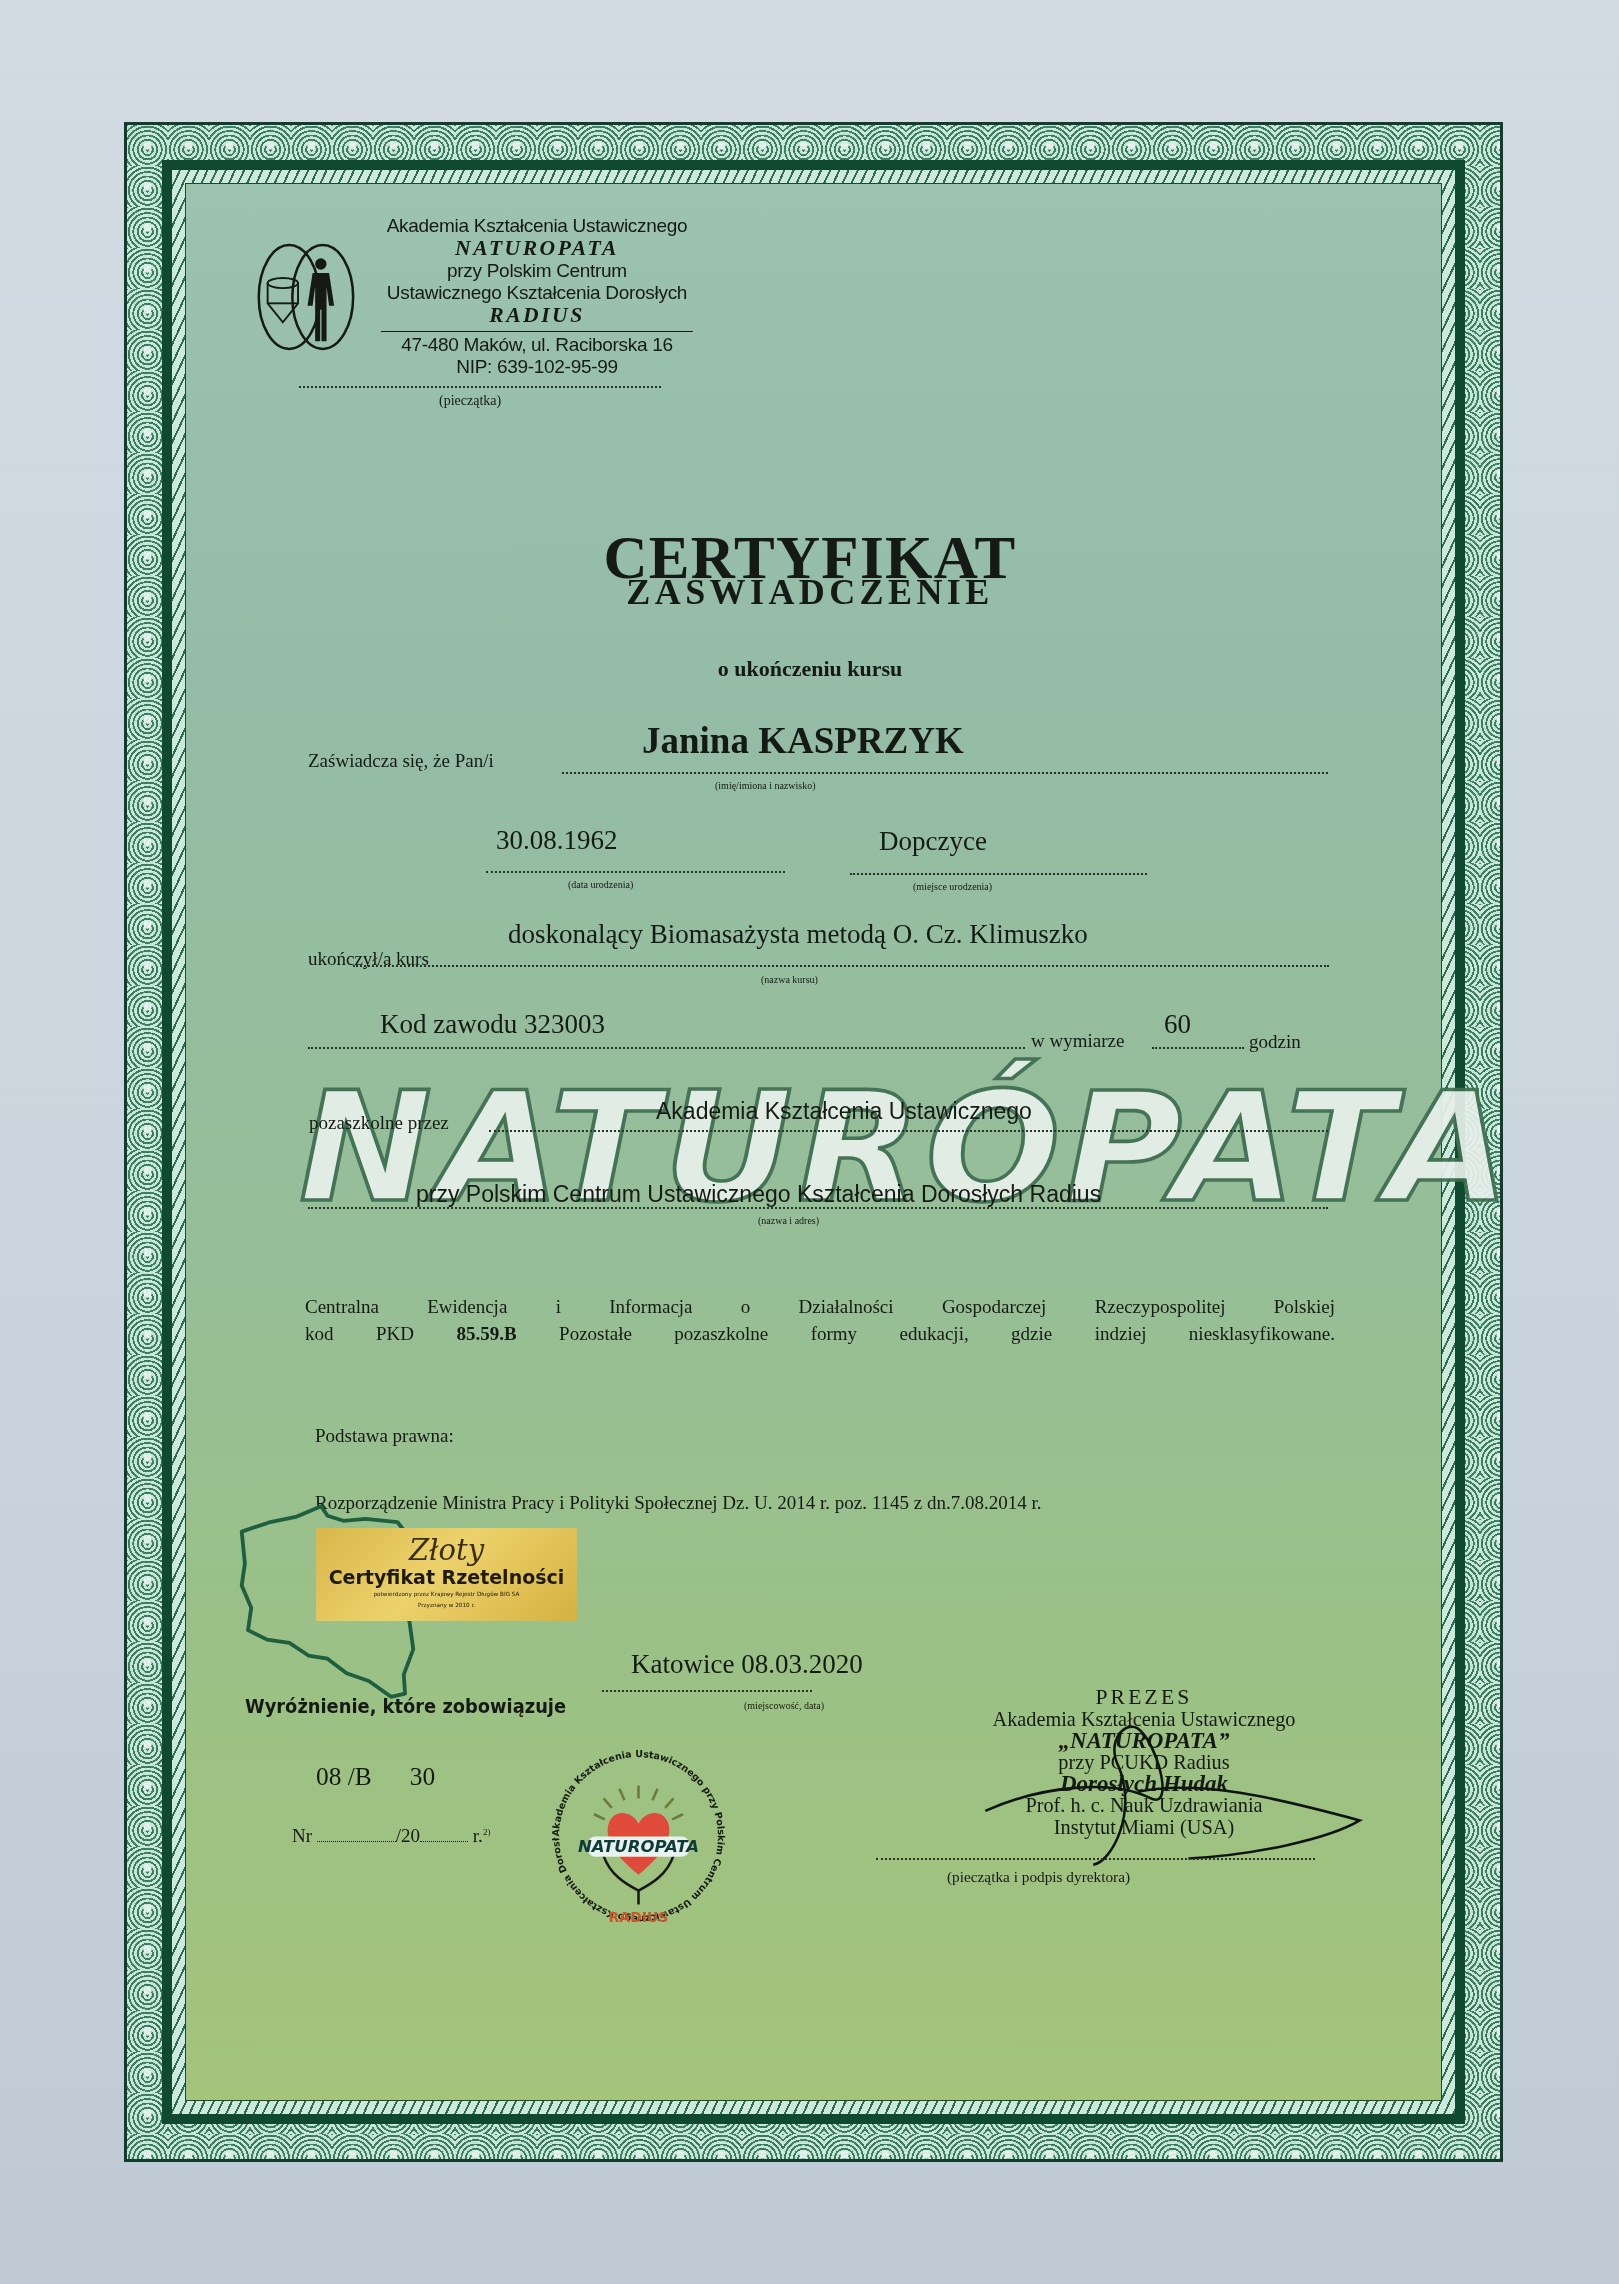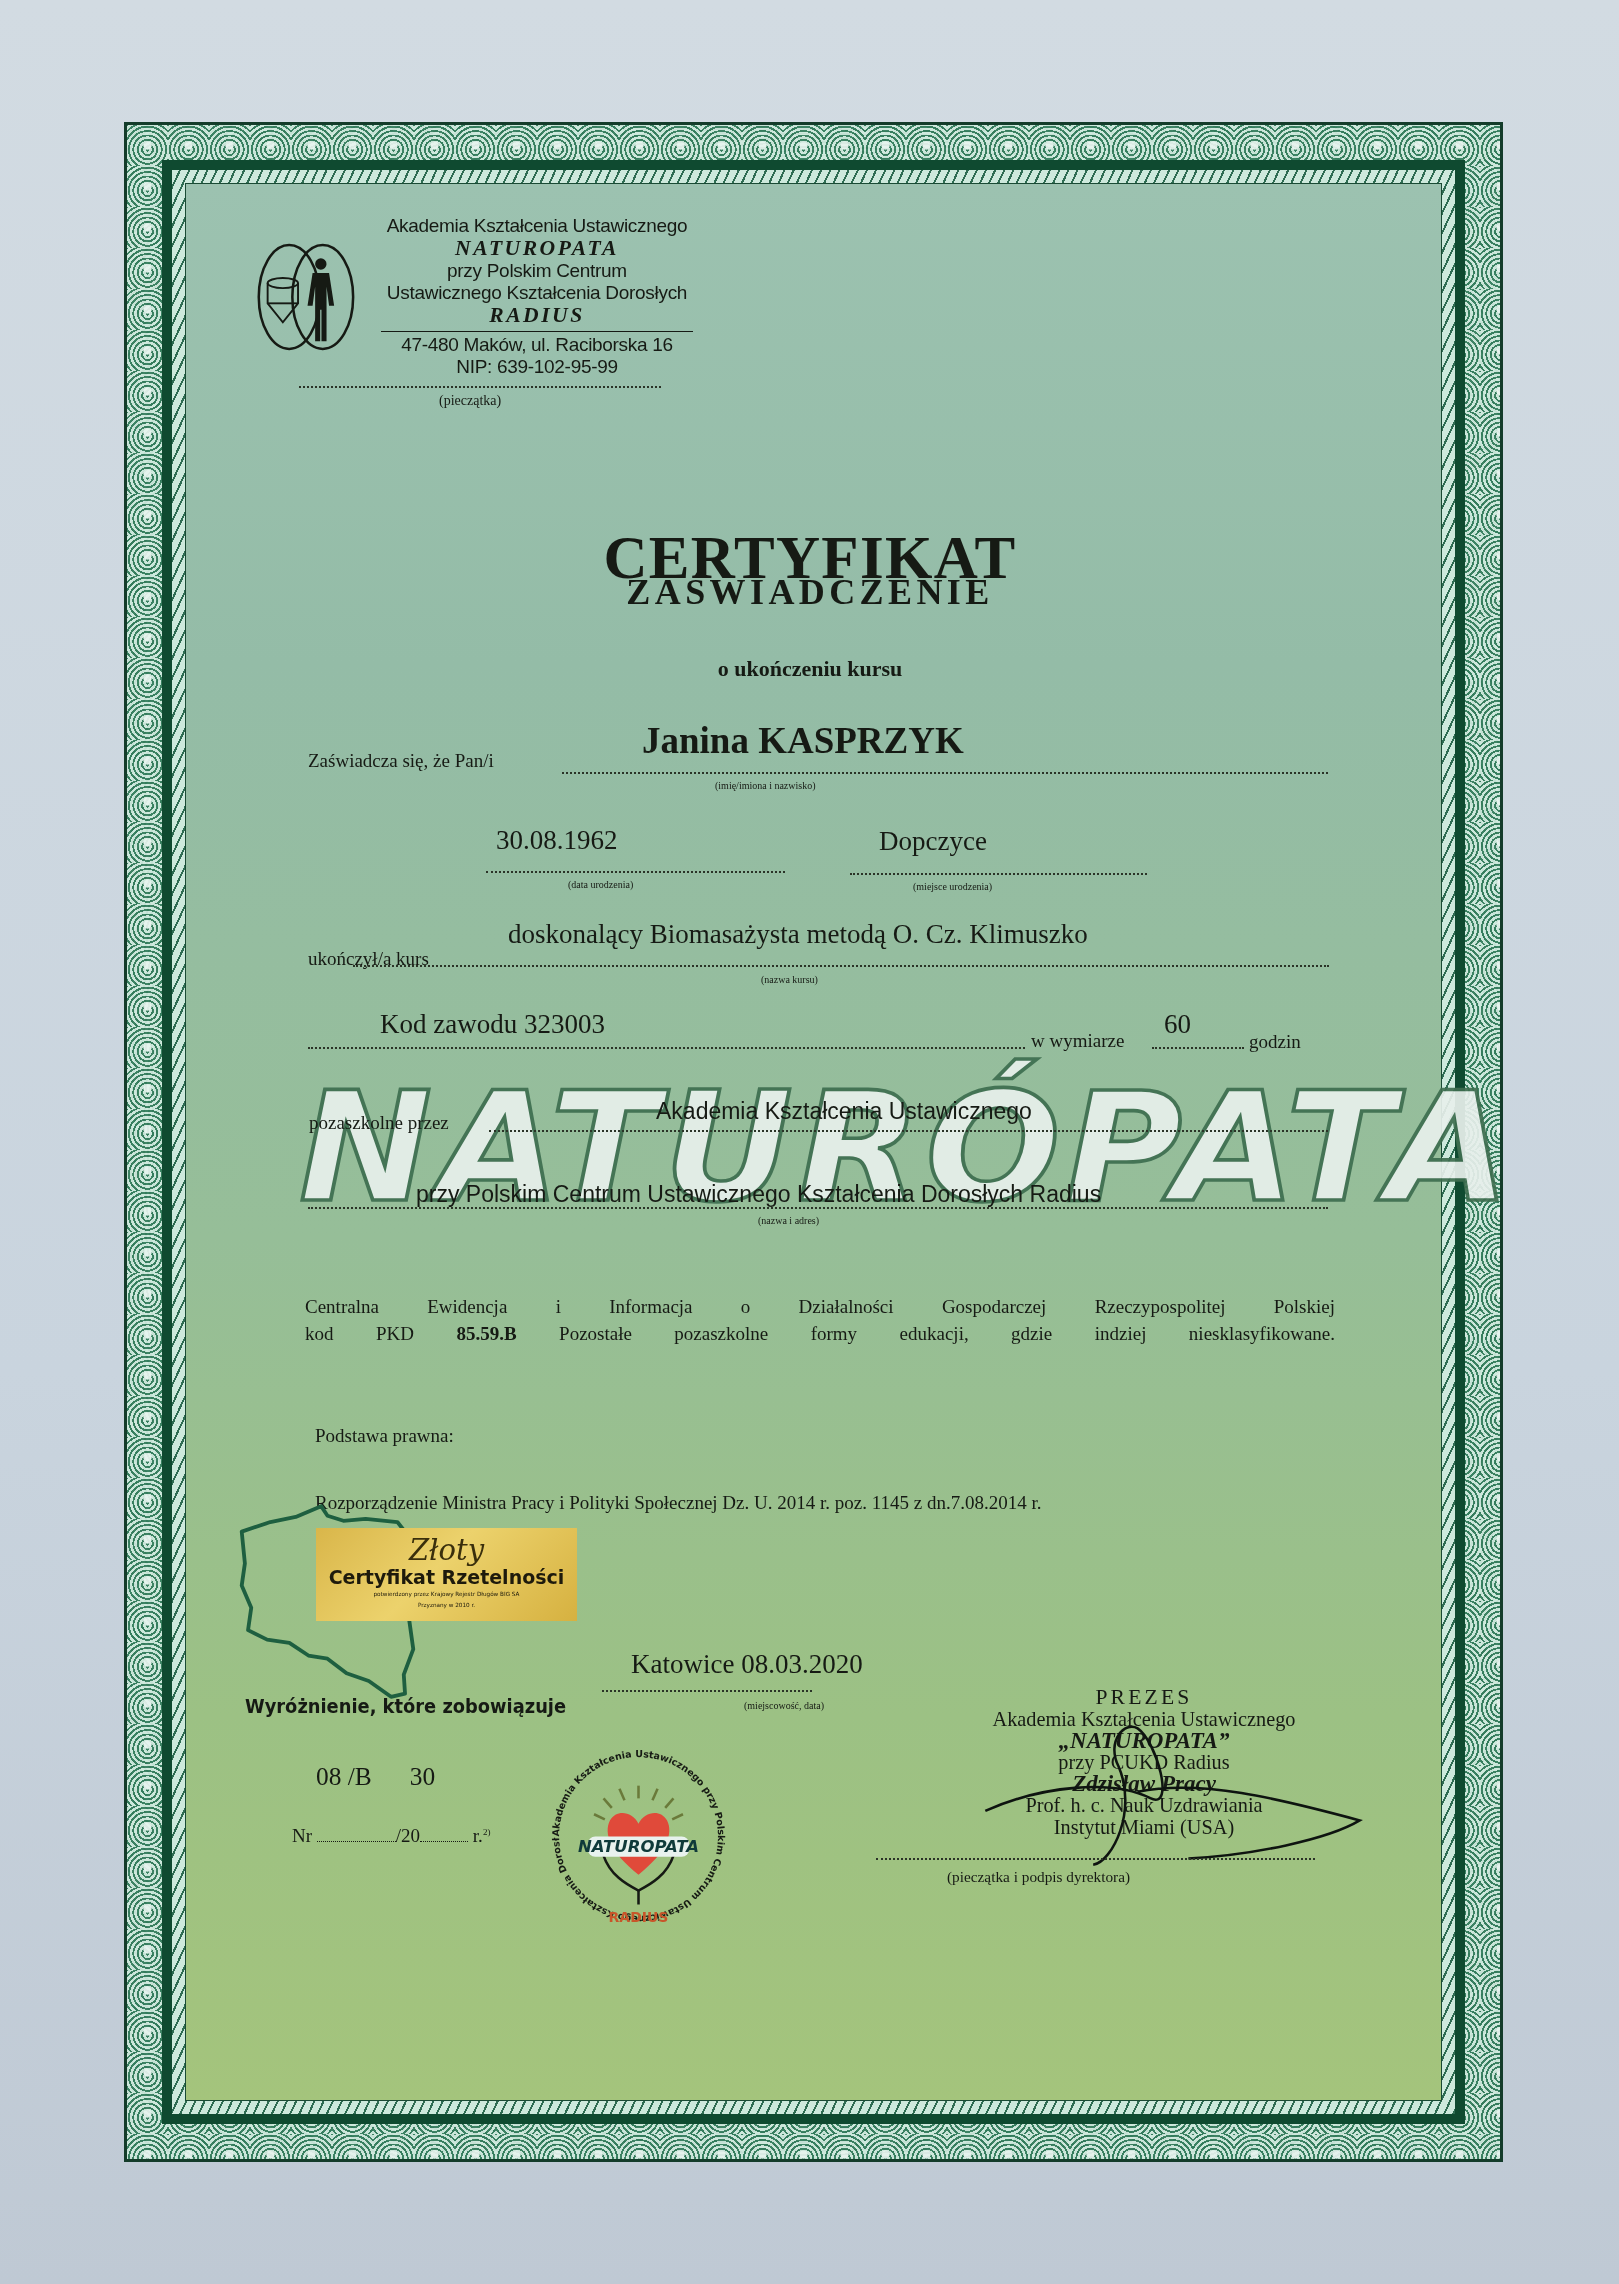--- a/index.html
+++ b/index.html
@@ -213,21 +213,21 @@
 
 <div class="abs value" style="left:631px;top:1649px;">Katowice  08.03.2020</div>
 <div class="abs dots" style="left:602px;top:1690px;width:210px;"></div>
 <div class="abs caption" style="left:744px;top:1700px;">(miejscowość, data)</div>
 
 <div class="abs sig-block">
   <div class="prezes">PREZES</div>
   <div>Akademia Kształcenia Ustawicznego</div>
   <div class="naturo">„NATUROPATA”</div>
   <div>przy PCUKD Radius</div>
-  <div class="person">Zdzisław Pracy</div>
+  <div class="person">Dorosłych Hudak</div>
   <div>Prof. h. c. Nauk Uzdrawiania</div>
   <div>Instytut Miami (USA)</div>
 </div>
 <svg class="abs signature" viewBox="0 0 680 260">
   <path d="M60 170 C150 130 260 120 320 150 C360 170 330 60 300 40 C280 28 250 60 270 100 C300 170 260 250 230 255 M300 140 C400 120 520 150 650 185 C600 215 480 240 380 245" fill="none" stroke="#0e1410" stroke-width="4"></path>
 </svg>
 <div class="abs dots" style="left:876px;top:1858px;width:439px;"></div>
 <div class="abs caption" style="left:947px;top:1868px;font-size:15.3px;">(pieczątka i podpis dyrektora)</div>
 
 

